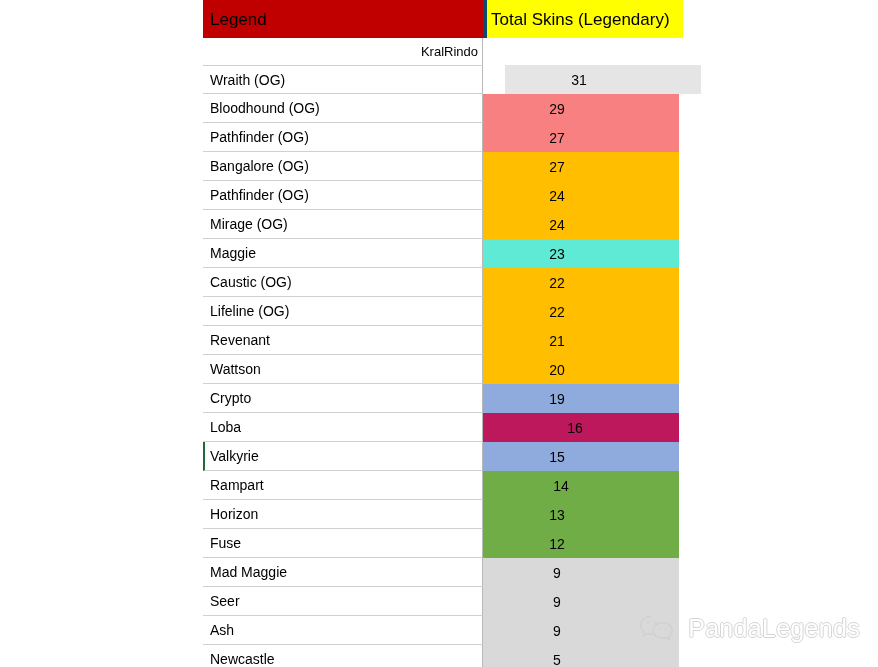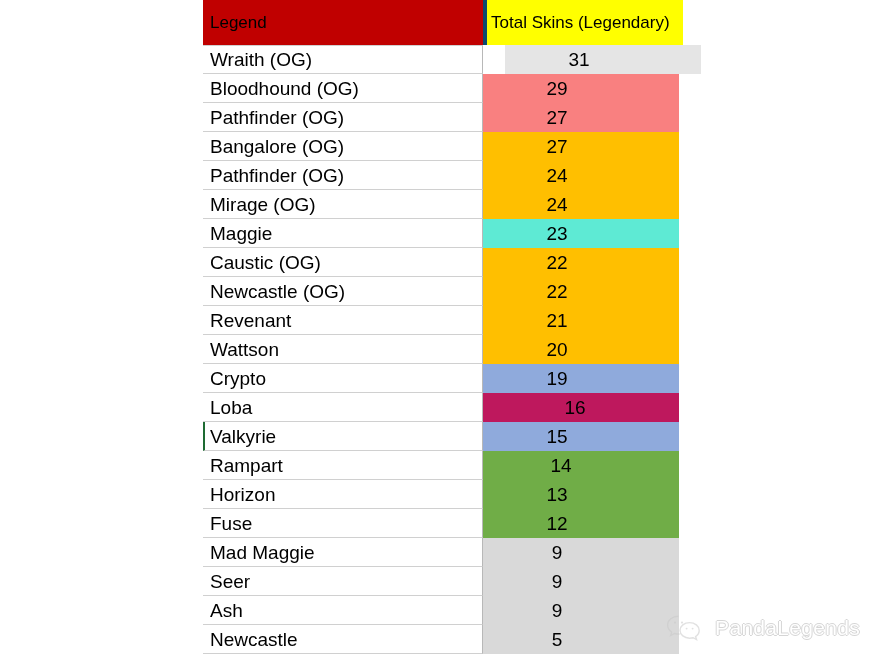--- a/index.html
+++ b/index.html
@@ -24,28 +24,28 @@
   }
 
   .row {
     display: flex;
     align-items: stretch;
     height: 29px;
     box-sizing: border-box;
   }
 
   
-  .row.header-row { height: 45px; }
+  .row.header-row { height: 38px; }
   .row.sub-row    { height: 27px; }
 
   .cell {
     box-sizing: border-box;
     display: flex;
     align-items: center;
-    font-size: 19px;
+    font-size: 14px;
     color: #000000;
     line-height: 1;
   }
 
   
   .c-name {
     width: 280px;
     min-width: 280px;
     padding-left: 7px;
     border-right: 1px solid #b8b8b8;
@@ -106,40 +106,44 @@
     position: absolute;
     right: 18px;
     bottom: 24px;
     display: flex;
     align-items: center;
     gap: 10px;
     opacity: 0.55;
     pointer-events: none;
   }
   #watermark .wm-text {
-    font-size: 21px;
+    font-size: 25px;
     color: #ffffff;
     text-shadow:
        1px 0 0 #b4b4b4, -1px 0 0 #b4b4b4,
        0 1px 0 #b4b4b4, 0 -1px 0 #b4b4b4;
     letter-spacing: 0.3px;
     font-family: "Liberation Sans", sans-serif;
   }
   #watermark svg { display: block; }
 </style>
 </head>
 <body>
 
 <div id="sheet">
 
   <div class="row header-row">
     <div class="cell c-name">Legend</div>
     <div class="cell c-val">Total Skins (Legendary)</div>
   </div>
 
+  <div class="row sub-row">
+    <div class="cell c-name">KralRindo</div>
+    <div class="cell c-val"></div>
+  </div>
 
   <div id="rows-container">
       <div class="row first-data">
         <div class="cell c-name">Wraith (OG)</div>
         <div class="cell c-val" style="background: #e5e5e5; margin-left: 22px;">31</div>
       </div>
       <div class="row">
         <div class="cell c-name">Bloodhound (OG)</div>
         <div class="cell c-val" style="background: rgb(249, 128, 128);">29</div>
       </div>
@@ -161,21 +165,21 @@
       </div>
       <div class="row">
         <div class="cell c-name">Maggie</div>
         <div class="cell c-val" style="background: #5eead4;">23</div>
       </div>
       <div class="row">
         <div class="cell c-name">Caustic (OG)</div>
         <div class="cell c-val" style="background: rgb(255, 191, 0);">22</div>
       </div>
       <div class="row">
-        <div class="cell c-name">Newcastle (OG)</div>
+        <div class="cell c-name">Lifeline (OG)</div>
         <div class="cell c-val" style="background: rgb(255, 191, 0);">22</div>
       </div>
       <div class="row">
         <div class="cell c-name">Revenant</div>
         <div class="cell c-val" style="background: rgb(255, 191, 0);">21</div>
       </div>
       <div class="row">
         <div class="cell c-name">Wattson</div>
         <div class="cell c-val" style="background: rgb(255, 191, 0);">20</div>
       </div>

